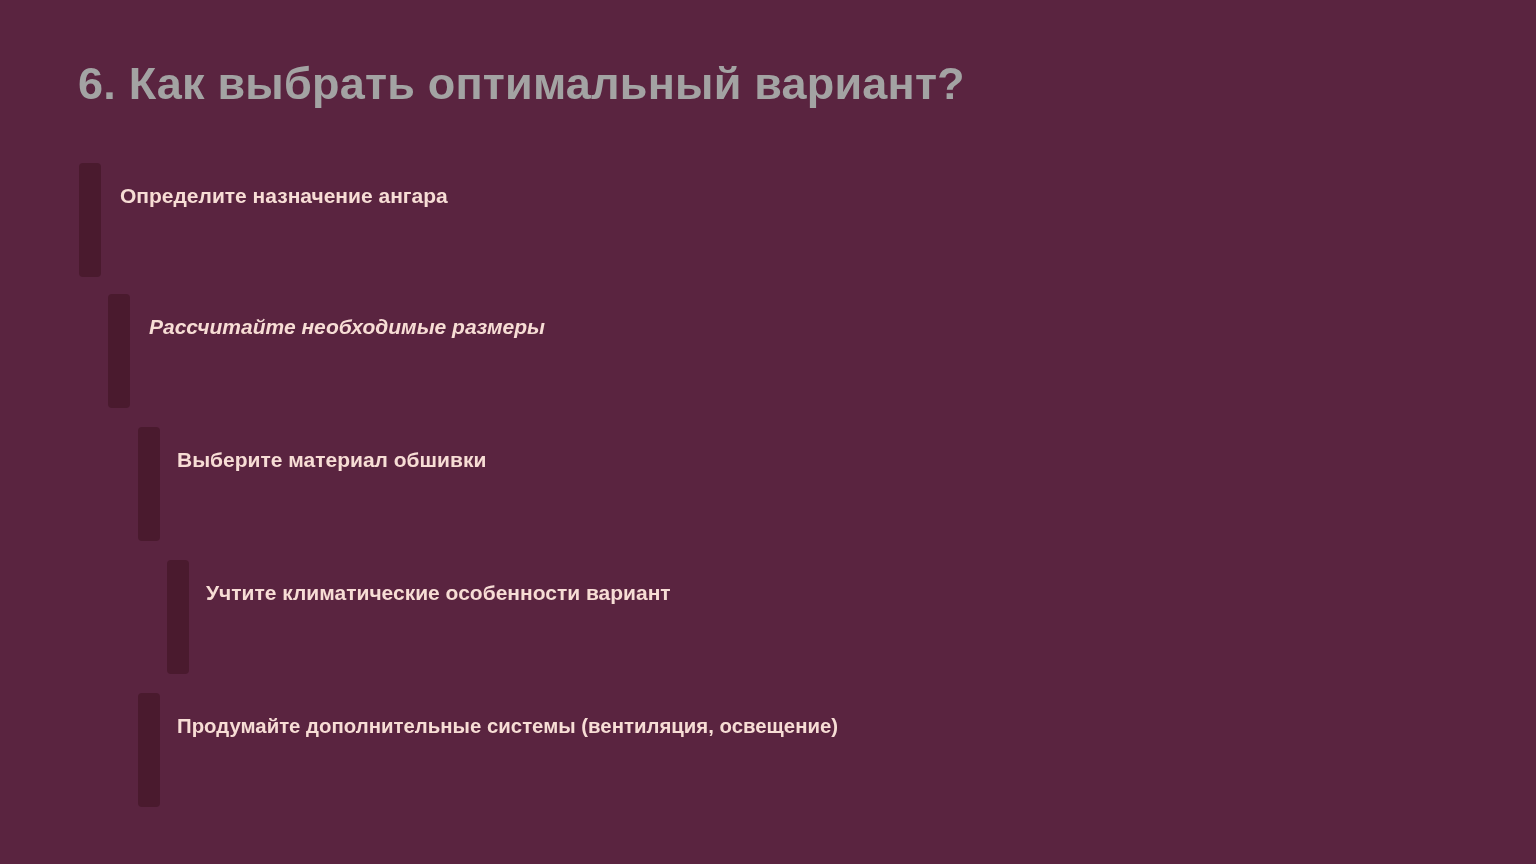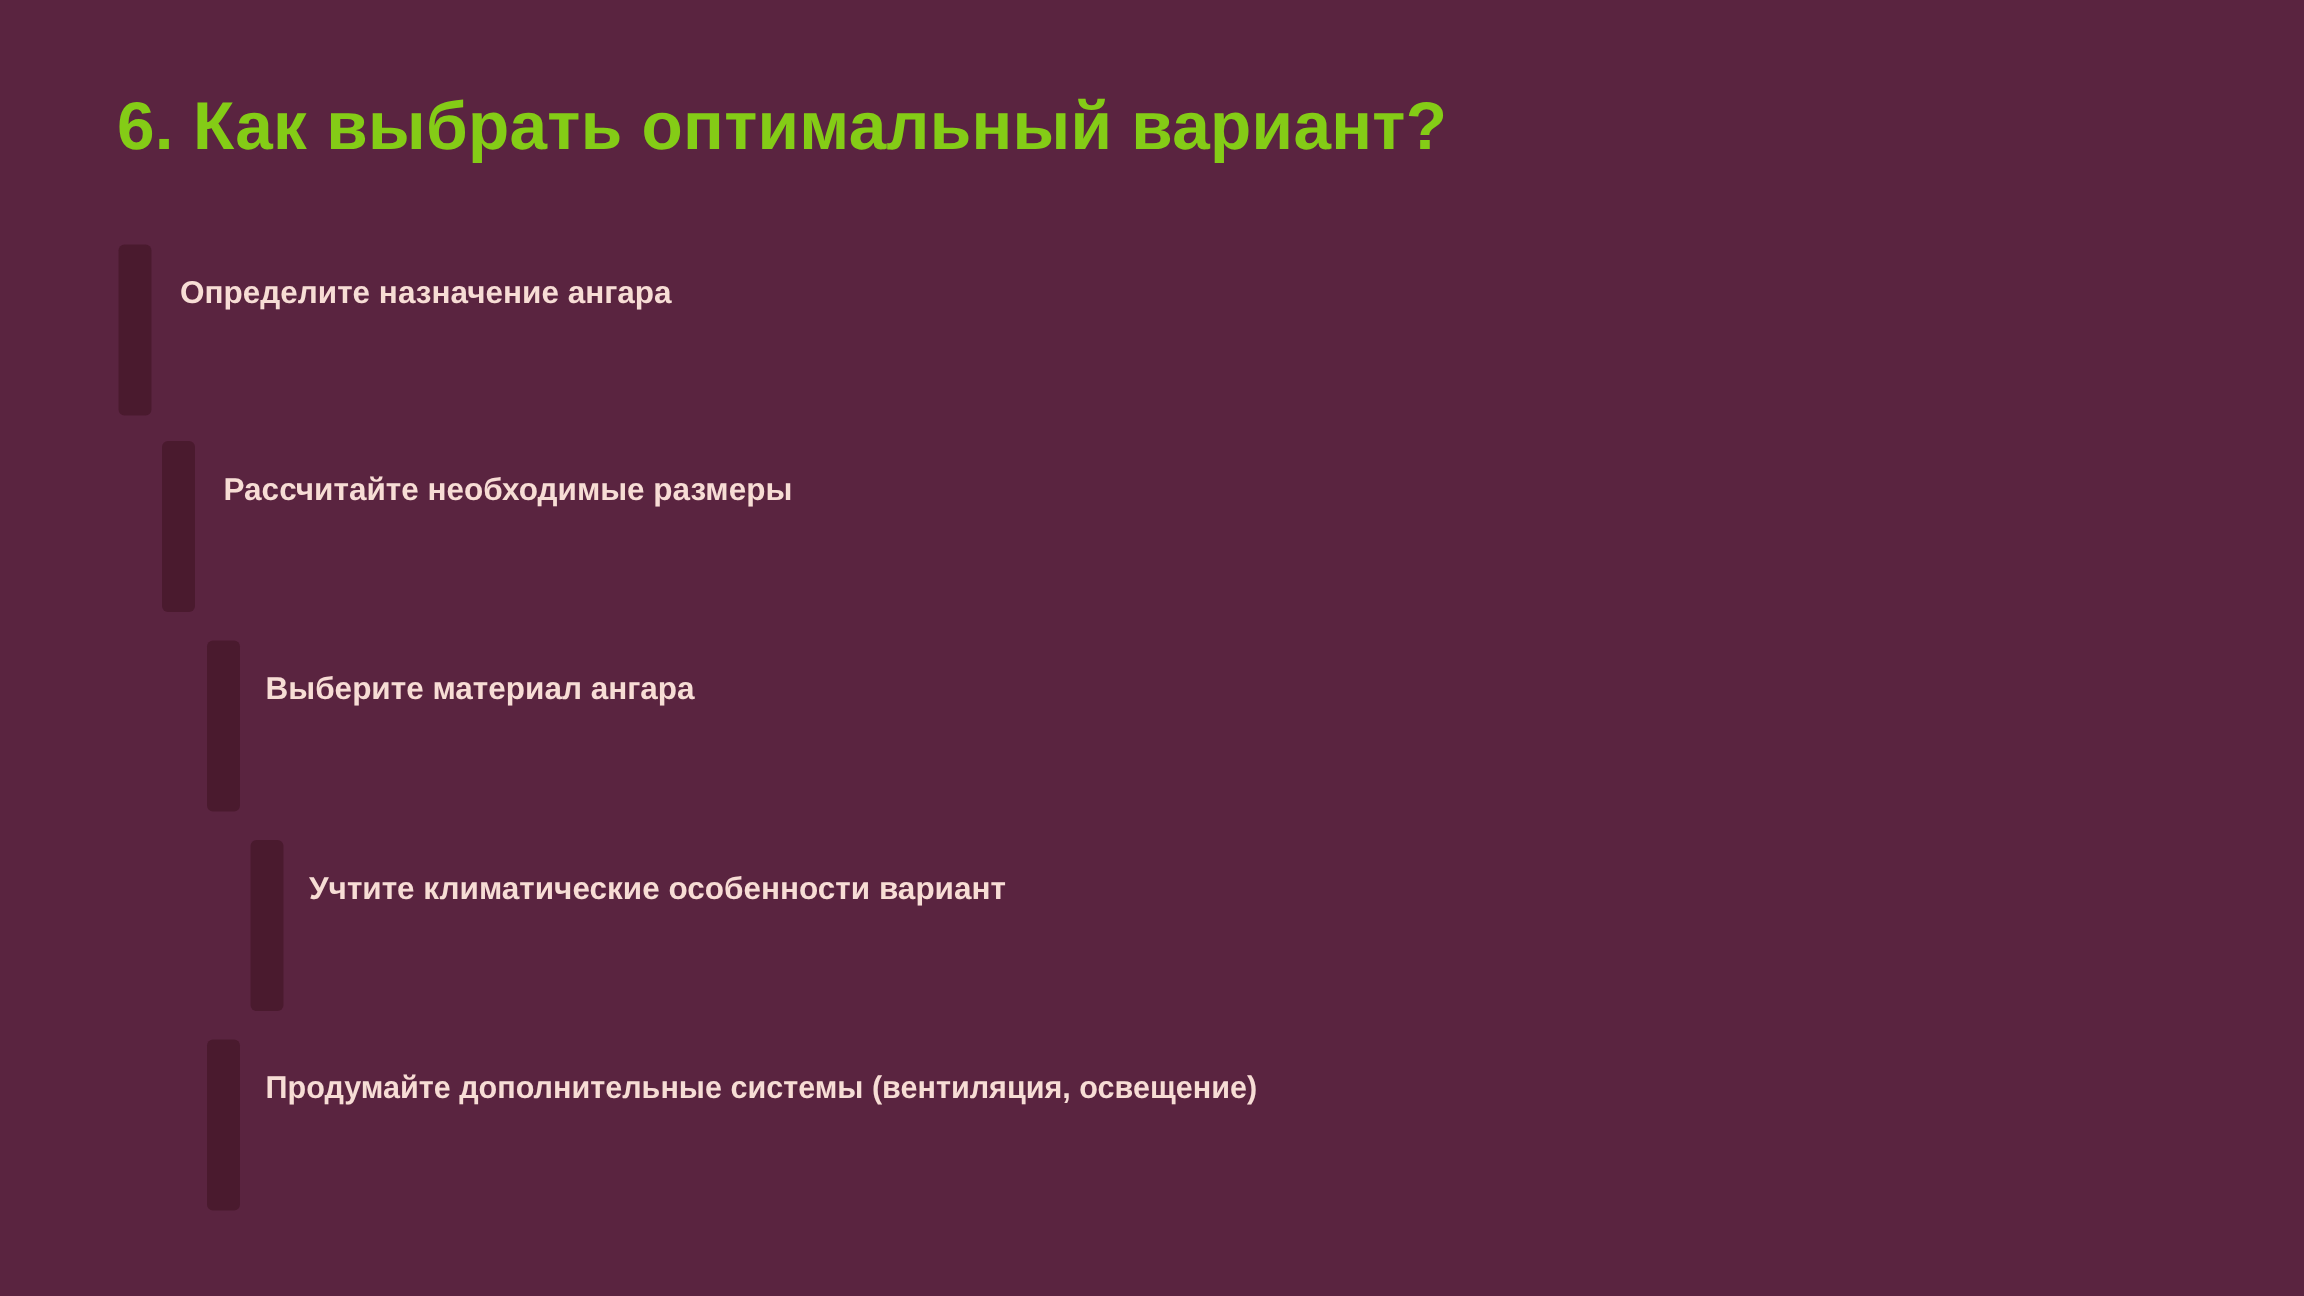--- a/index.html
+++ b/index.html
@@ -23,21 +23,21 @@
     background: #5a2440;
     box-sizing: border-box;
   }
 
   .slide-title {
     position: absolute;
     left: 78px;
     top: 57px;
     width: 1380px;
     margin: 0;
-    color: #84cc16;
+    color: #a3a3a3;
     font-family: "Liberation Sans", sans-serif;
     font-size: 45px;
     font-weight: bold;
     line-height: 1.2;
     letter-spacing: 0.2px;
     white-space: nowrap;
   }
 
   .steps {
     position: absolute;
@@ -74,21 +74,21 @@
     font-weight: bold;
     line-height: 1.25;
     white-space: nowrap;
   }
 
   
   .step-1 { left: 79px;  top: 163px; }
   .step-1 .step-label { left: 41px; }
 
   .step-2 { left: 108px; top: 294px; }
-  .step-2 .step-label { left: 41px; }
+  .step-2 .step-label { left: 41px; font-style: italic; }
 
   .step-3 { left: 138px; top: 427px; }
   .step-3 .step-label { left: 39px; }
 
   .step-4 { left: 167px; top: 560px; }
   .step-4 .step-label { left: 39px; }
 
   .step-5 { left: 138px; top: 693px; }
   .step-5 .step-label { left: 39px; }
 
@@ -112,21 +112,21 @@
       <span class="step-label">Определите назначение ангара</span>
     </li>
 
     <li class="step step-2">
       <span class="step-bar"></span>
       <span class="step-label">Рассчитайте необходимые размеры</span>
     </li>
 
     <li class="step step-3">
       <span class="step-bar"></span>
-      <span class="step-label">Выберите материал ангара</span>
+      <span class="step-label">Выберите материал обшивки</span>
     </li>
 
     <li class="step step-4">
       <span class="step-bar"></span>
       <span class="step-label">Учтите климатические особенности вариант</span>
     </li>
 
     <li class="step step-5">
       <span class="step-bar"></span>
       <span class="step-label">Продумайте дополнительные системы (вентиляция, освещение)</span>

